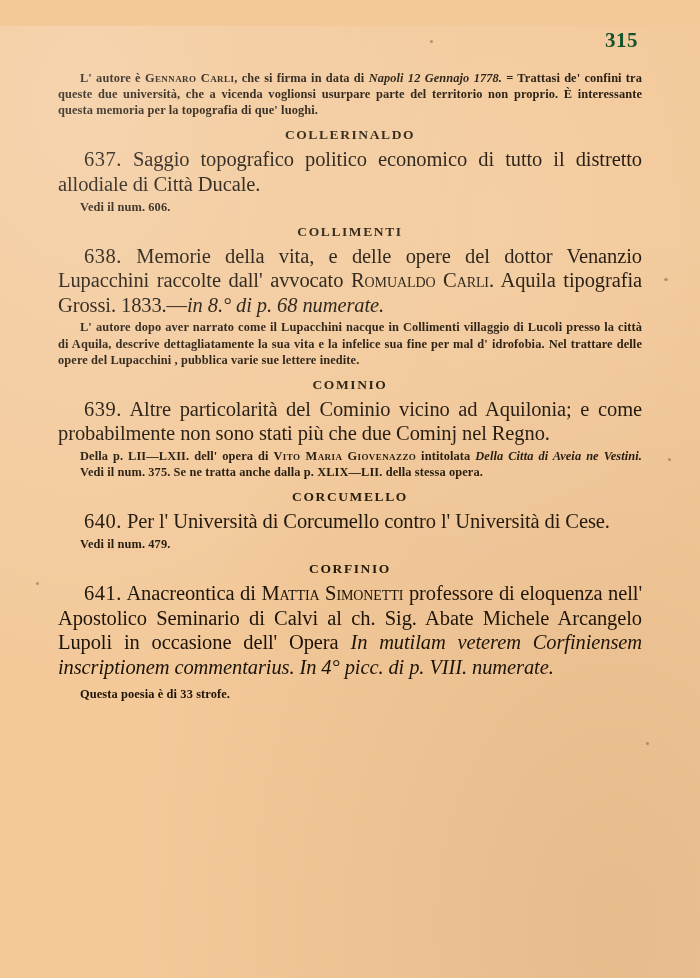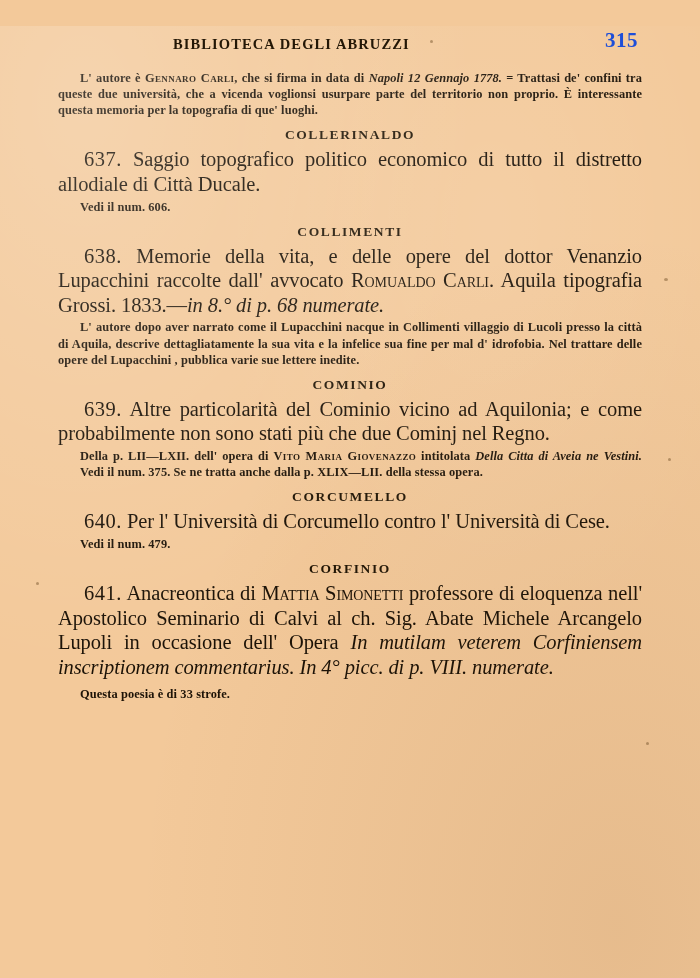--- a/index.html
+++ b/index.html
@@ -49,21 +49,21 @@
     color: #231706;
   }
   .folio {
     position: absolute;
     right: 4px;
     top: 2px;
     font-family: "Liberation Serif", serif;
     font-weight: bold;
     font-size: 21px;
     letter-spacing: 0.5px;
-    color: #1d4ed8;
+    color: #14532d;
   }
   .sc {
     font-variant: small-caps;
     letter-spacing: 0.4px;
   }
   .small-note {
     font-size: 12.4px;
     line-height: 1.30;
     text-align: justify;
     font-weight: bold;
@@ -117,21 +117,20 @@
 
 <div class="page">
 
   <div class="speck" style="left:430px; top:14px; width:3px; height:3px;"></div>
   <div class="speck" style="left:664px; top:252px; width:4px; height:3px;"></div>
   <div class="speck" style="left:668px; top:432px; width:3px; height:3px;"></div>
   <div class="speck" style="left:36px; top:556px; width:3px; height:3px;"></div>
   <div class="speck" style="left:646px; top:716px; width:3px; height:3px;"></div>
 
   <div class="header">
-    <div class="running-head">BIBLIOTECA DEGLI ABRUZZI</div>
     <div class="folio">315</div>
   </div>
 
   <p class="small-note indent"><span>L' autore è </span><span class="sc">Gennaro Carli</span><span>, che si firma in data di </span><span class="it">Napoli 12 Gennajo 1778.</span><span> = Trattasi de' confini tra queste due università, che a vicenda voglionsi usurpare parte del territorio non proprio. È interessante questa memoria per la topografia di que' luoghi.</span></p>
 
   <div class="section-title">COLLERINALDO</div>
   <p class="entry"><span class="num">637.</span> <span>Saggio topografico politico economico di tutto il distretto allodiale di Città Ducale.</span></p>
   <p class="small-note pad">Vedi il num. 606.</p>
 
   <div class="section-title">COLLIMENTI</div>

